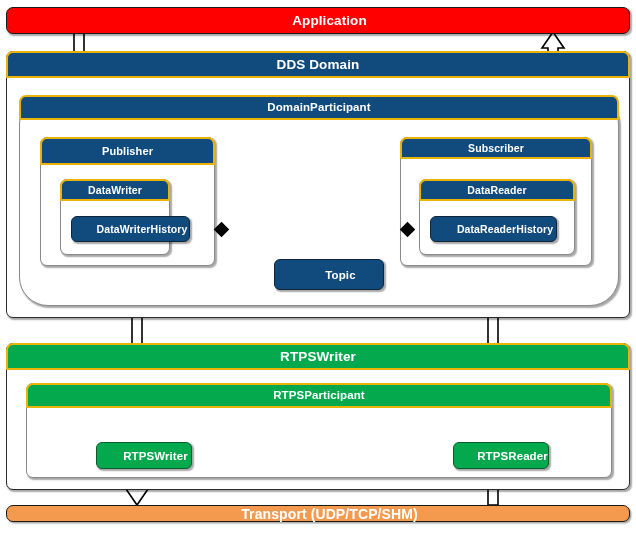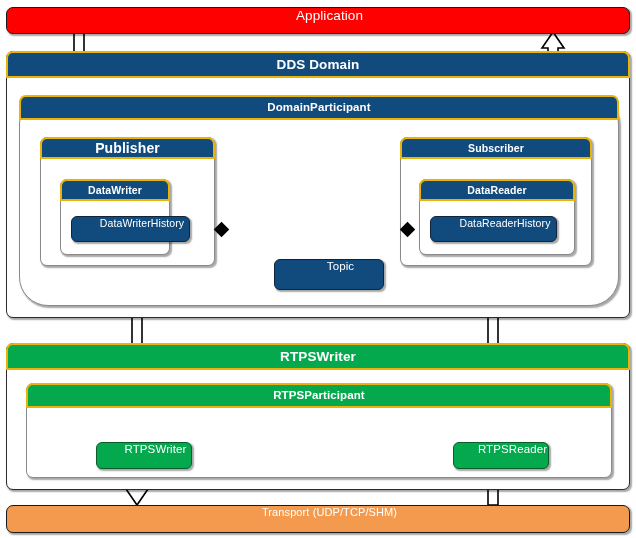--- a/index.html
+++ b/index.html
@@ -41,23 +41,23 @@
     text-align: center;
     line-height: 1;
     display: flex;
     align-items: center;
     justify-content: center;
     letter-spacing: .1px;
   }
   
   .solid {
     color: #ffffff;
-    font-weight: normal;
+    font-weight: bold;
     display: flex;
-    align-items: flex-start;
+    align-items: center;
     justify-content: center;
     text-align: center;
     letter-spacing: .1px;
     padding-left: 23px;
   }
   .c-blue   { background: #114B7E; }
   .c-green  { background: #04A94E; }
   .c-red    { background: #FF0000; }
   .c-orange { background: #F49A4E; }
 
@@ -135,21 +135,21 @@
     <div class="title c-blue" style="height:27px; font-size:13.5px;">
       <span>DDS Domain</span>
     </div>
 
     <div class="box container shell" style="left:12px; top:43px; width:600px; height:211px;border-radius:29px;">
       <div class="title c-blue" style="height:25px; font-size:11.5px;">
         <span>DomainParticipant</span>
       </div>
 
       <div class="box container shell" style="left:20px; top:41px; width:175px; height:129px;">
-        <div class="title c-blue" style="height:22px; font-size:14px;">
+        <div class="title c-blue" style="height:28px; font-size:11px;">
           <span>Publisher</span>
         </div>
 
         <div class="box container shell" style="left:19px; top:41px; width:110px; height:76px;">
           <div class="title c-blue" style="height:22px; font-size:10.5px;">
             <span>DataWriter</span>
           </div>
 
           <div class="box solid c-blue b-blue" style="left:10px; top:36px; width:119px; height:26px; font-size:10.5px; border-radius:6px;">
             <span>DataWriterHistory</span>
@@ -192,17 +192,17 @@
       <div class="box solid c-green b-green" style="left:69px; top:41px; width:96px; height:27px; font-size:11.5px; border-radius:6px;">
         <span>RTPSWriter</span>
       </div>
 
       <div class="box solid c-green b-green" style="left:426px; top:41px; width:96px; height:27px; font-size:11.5px; border-radius:6px;">
         <span>RTPSReader</span>
       </div>
     </div>
   </div>
 
-  <div class="box solid c-orange b-orange" style="left:6px; top:505px; width:624px; height:28px; font-size:11px;">
+  <div class="box solid c-orange b-orange" style="left:6px; top:505px; width:624px; height:17px; font-size:14px;">
     <span>Transport (UDP/TCP/SHM)</span>
   </div>
 
 </div>
 
 </body></html>

